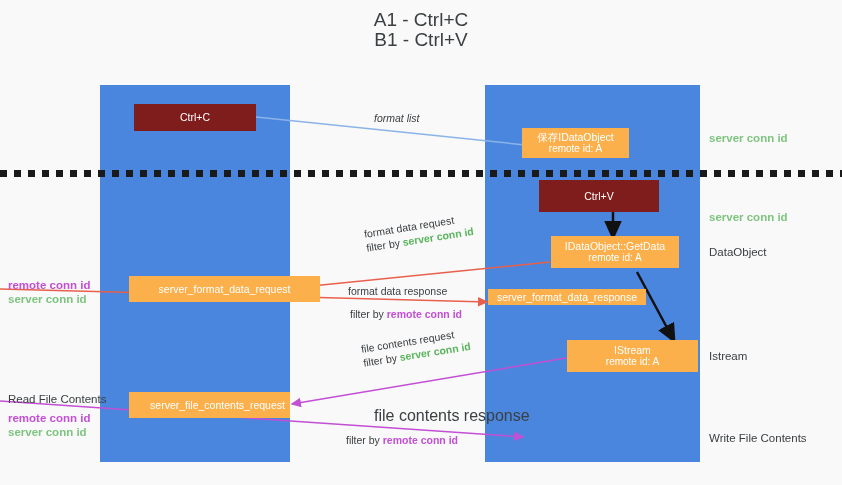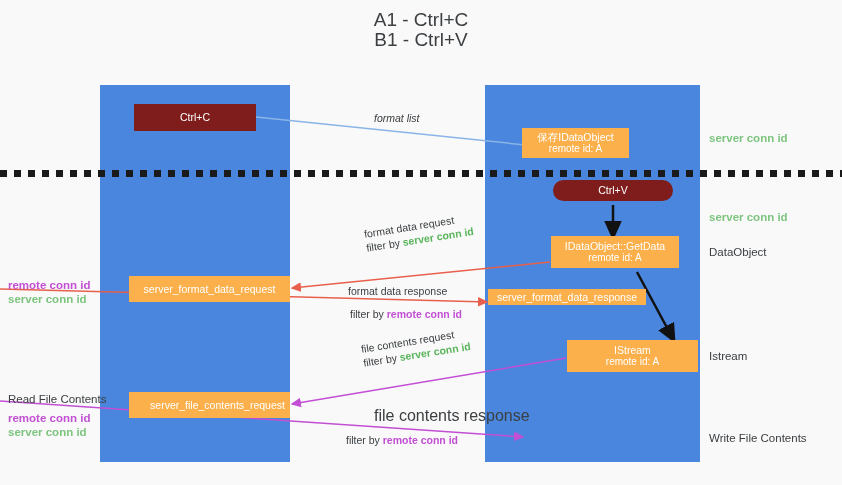--- a/index.html
+++ b/index.html
@@ -167,30 +167,30 @@
 
   <div class="abs node green" style="left:134px; top:104px; width:122px; height:27px;">
     <div>Ctrl+C</div>
   </div>
 
   <div class="abs node orange" style="left:522px; top:128px; width:107px; height:30px;">
     <div>保存IDataObject</div>
     <div class="l2">remote id: A</div>
   </div>
 
-  <div class="abs node green" style="left:553px; top:180px; width:120px; height:21px;border-radius:11px;">
+  <div class="abs node green" style="left:539px; top:180px; width:120px; height:32px;">
     <div>Ctrl+V</div>
   </div>
 
   <div class="abs node orange" style="left:551px; top:236px; width:128px; height:32px;">
     <div>IDataObject::GetData</div>
     <div class="l2">remote id: A</div>
   </div>
 
-  <div class="abs node orange" style="left:129px; top:276px; width:161px; height:26px;align-items:center;">
+  <div class="abs node orange" style="left:129px; top:276px; width:191px; height:26px;align-items:center;">
     <div>server_format_data_request</div>
   </div>
 
   <div class="abs node orange" style="left:488px; top:289px; width:158px; height:16px;">
     <div>server_format_data_response</div>
   </div>
 
   <div class="abs node orange" style="left:567px; top:340px; width:131px; height:32px;">
     <div>IStream</div>
     <div class="l2">remote id: A</div>

